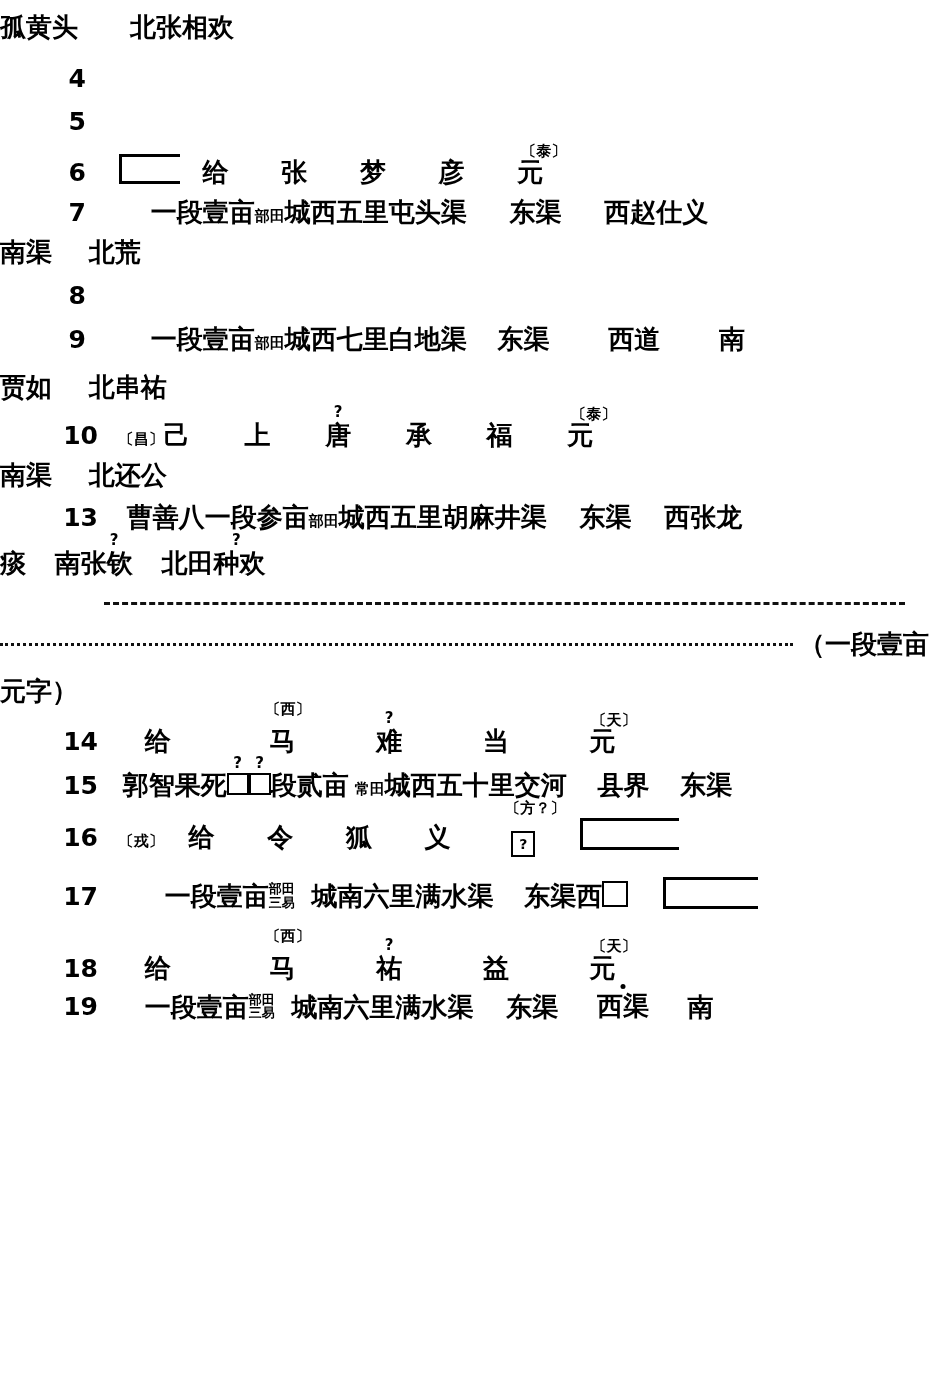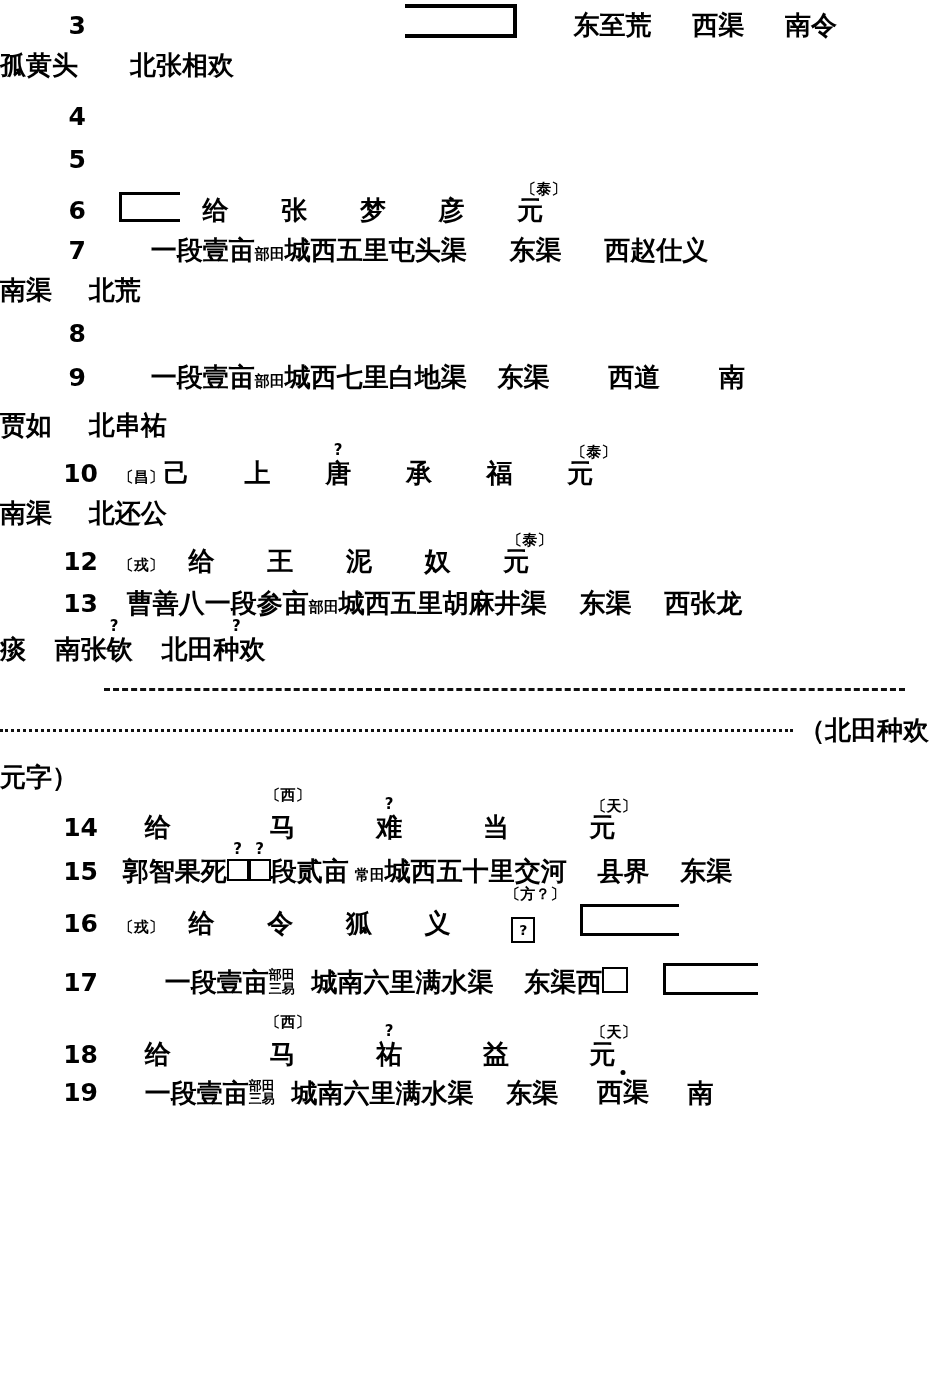--- a/index.html
+++ b/index.html
@@ -178,27 +178,20 @@
     height: 5px;
     background: #000;
     border-radius: 50%;
   }
 </style>
 </head>
 <body>
 
 <div id="page">
 
-  <div class="line" style="margin-top:4px;">
-    <span class="ln" style="width:86px;">3</span>
-    <span style="display:inline-block;width:310px;"></span><span class="gap-a"></span>
-    <span style="display:inline-block;width:48px;"></span><span class="txt">东至荒</span>
-    <span style="display:inline-block;width:32px;"></span><span class="txt">西渠</span>
-    <span style="display:inline-block;width:32px;"></span><span class="txt">南令</span>
-  </div>
   <div class="line" style="margin-top:14px;">
     <span class="txt">孤黄头　　北张相欢</span>
   </div>
 
   <div class="line" style="margin-top:26px;">
     <span class="ln" style="width:86px;">4</span>
   </div>
 
   <div class="line" style="margin-top:18px;">
     <span class="ln" style="width:86px;">5</span>
@@ -249,48 +242,39 @@
     <span style="display:inline-block;width:46px;"></span><span class="txt">承</span>
     <span style="display:inline-block;width:46px;"></span><span class="txt">福</span>
     <span style="display:inline-block;width:46px;"></span><span class="txt">元</span><span class="brk" style="position:relative;top:-16px;left:-22px;">〔泰〕</span>
   </div>
 
   <div class="line" style="margin-top:14px;">
     <span class="txt">南渠</span>
     <span style="display:inline-block;width:28px;"></span><span class="txt">北还公</span>
   </div>
 
-  <div class="line" style="margin-top:22px;">
-    <span class="ln" style="width:98px;">12</span>
-    <span style="display:inline-block;width:12px;"></span><span class="brk" style="vertical-align:baseline;">〔戎〕</span>
-    <span style="display:inline-block;width:16px;"></span><span class="txt">给</span>
-    <span style="display:inline-block;width:44px;"></span><span class="txt">王</span>
-    <span style="display:inline-block;width:44px;"></span><span class="txt">泥</span>
-    <span style="display:inline-block;width:44px;"></span><span class="txt">奴</span>
-    <span style="display:inline-block;width:44px;"></span><span class="txt">元</span><span class="brk" style="position:relative;top:-16px;left:-22px;">〔泰〕</span>
-  </div>
 
   <div class="line" style="margin-top:16px;">
     <span class="ln" style="width:98px;">13</span>
     <span style="display:inline-block;width:20px;"></span><span class="txt">曹善八一段参亩</span><span class="small">部田</span><span class="txt">城西五里胡麻井渠</span>
     <span style="display:inline-block;width:24px;"></span><span class="txt">东渠</span>
     <span style="display:inline-block;width:24px;"></span><span class="txt">西张龙</span>
   </div>
   <div class="line" style="margin-top:20px;">
     <span class="txt">痰</span>
     <span style="display:inline-block;width:20px;"></span><span class="withq"><span class="qmark" style="left:76%;">?</span><span class="txt">南张钦</span></span>
     <span style="display:inline-block;width:20px;"></span><span class="withq"><span class="qmark" style="left:72%;">?</span><span class="txt">北田种欢</span></span>
   </div>
 
   <div style="margin-top:26px;padding-left:104px;padding-right:24px;">
     <hr class="dashrule">
   </div>
   <div style="margin-top:22px;" class="dotline-row">
     <hr class="dotrule">
-    <span class="note">（北田种欢</span>
+    <span class="note">（一段壹亩</span>
   </div>
   <div class="line" style="margin-top:16px;">
     <span class="txt">元字）</span>
   </div>
 
   <div class="line" style="margin-top:24px;">
     <span class="ln" style="width:98px;">14</span>
     <span style="display:inline-block;width:38px;"></span><span class="txt">给</span>
     <span style="display:inline-block;width:90px;"></span><span class="withq"><span class="brk" style="position:absolute;top:-26px;left:-4px;">〔西〕</span><span class="txt">马</span></span>
     <span style="display:inline-block;width:72px;"></span><span class="withq"><span class="qmark">?</span><span class="txt">难</span></span>

